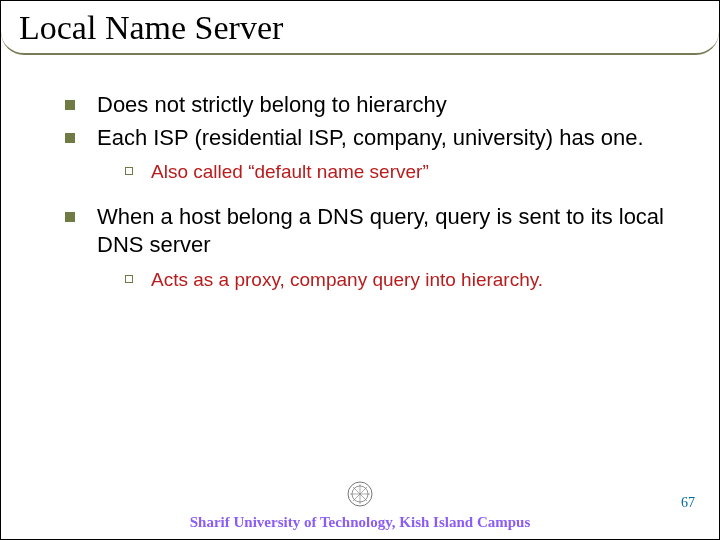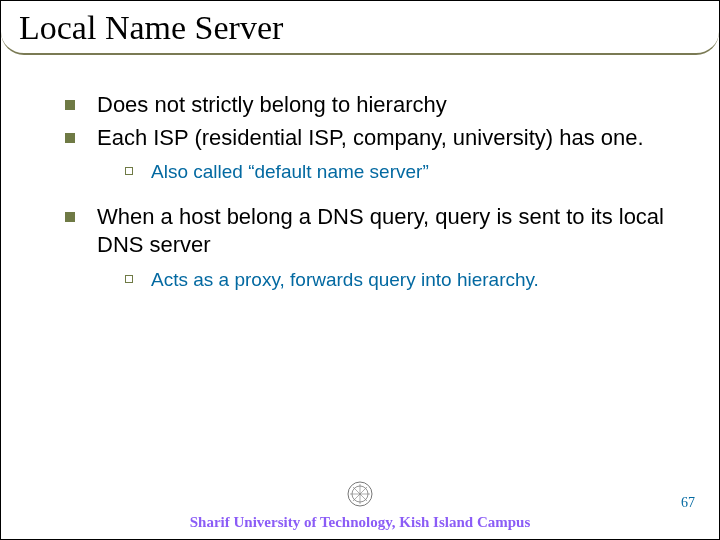--- a/index.html
+++ b/index.html
@@ -55,21 +55,21 @@
     width: 8px;
     height: 8px;
     border: 1px solid #6f7a45;
     margin-top: 7px;
     margin-right: 18px;
     flex: 0 0 auto;
   }
   .sub-text {
     font-size: 19px;
     line-height: 1.3;
-    color: #0369a1;
+    color: #b91c1c;
   }
   .footer {
     position: absolute;
     bottom: 8px;
     left: 0;
     width: 100%;
     text-align: center;
   }
   .logo {
     display: inline-block;
@@ -115,21 +115,21 @@
     </div>
   </div>
 
   <div class="bullet-row">
     <div class="bullet-sq"></div>
     <div class="bullet-text">When a host belong a DNS query, query is sent to its local DNS server</div>
   </div>
   <div class="sub-list">
     <div class="sub-row">
       <div class="sub-sq"></div>
-      <div class="sub-text">Acts as a proxy, forwards query into hierarchy.</div>
+      <div class="sub-text">Acts as a proxy, company query into hierarchy.</div>
     </div>
   </div>
 
 </div>
 
 <div class="footer">
   <span class="logo">
     <svg width="28" height="28" viewBox="0 0 28 28">
       <circle cx="14" cy="14" r="12" fill="none" stroke="#777" stroke-width="1"></circle>
       <circle cx="14" cy="14" r="8" fill="none" stroke="#777" stroke-width="0.8"></circle>

